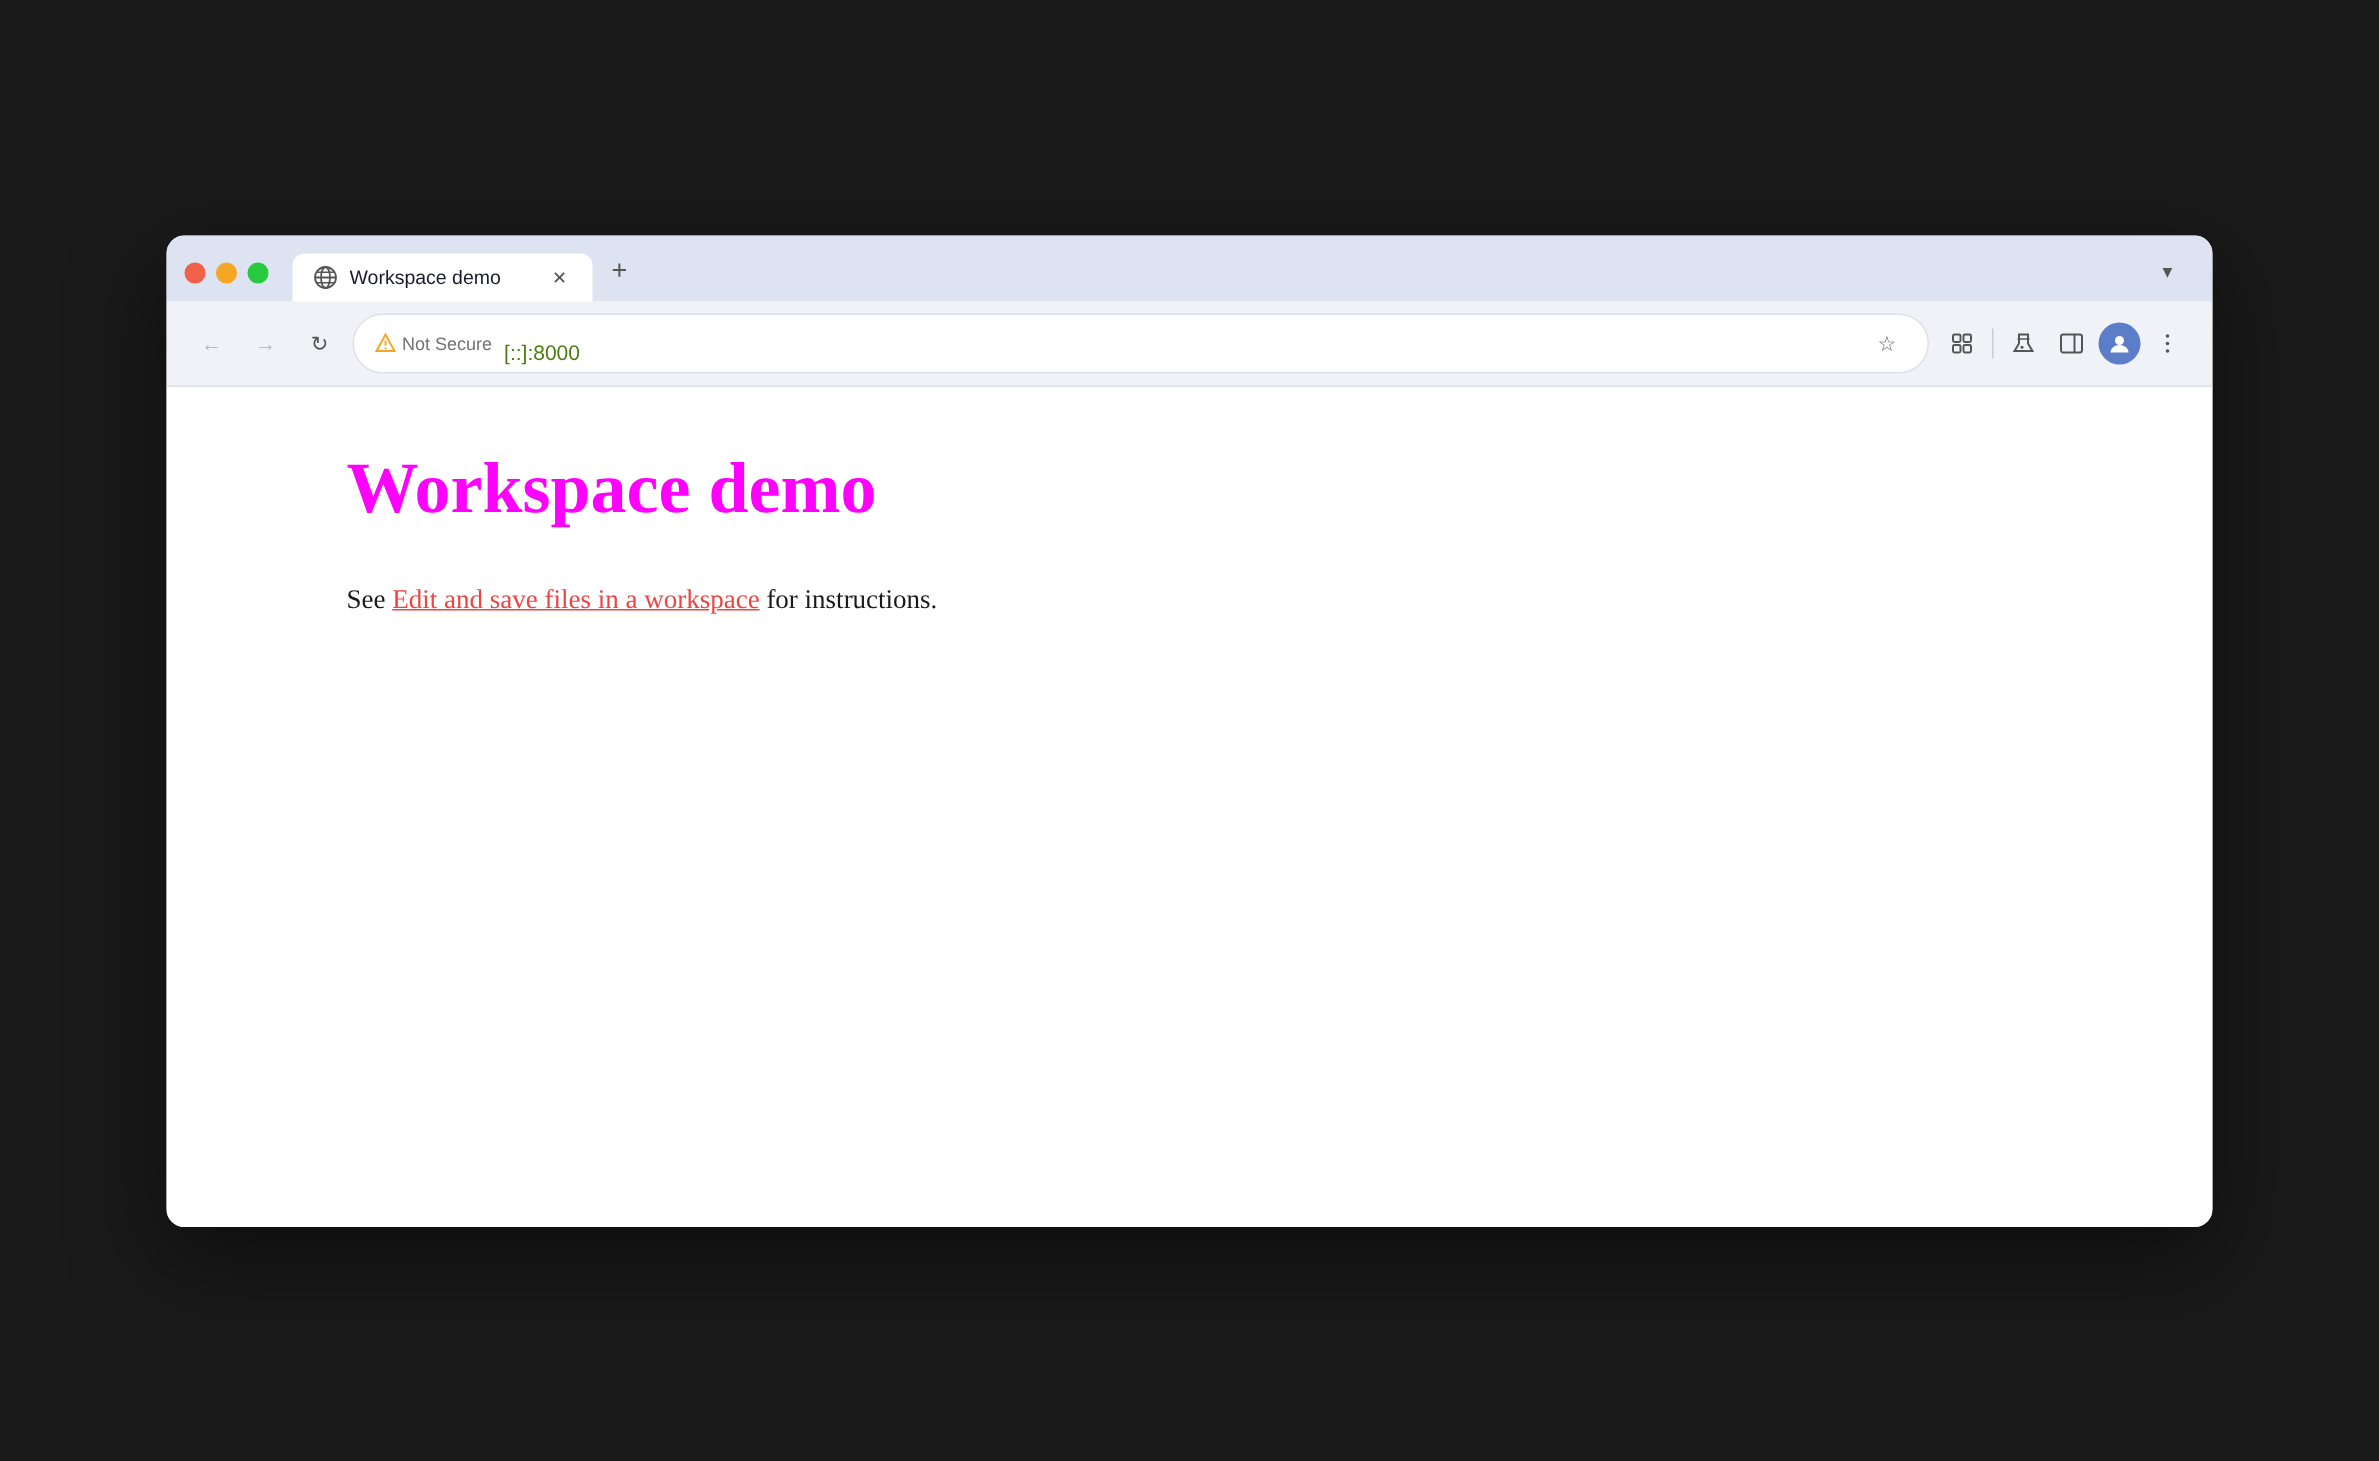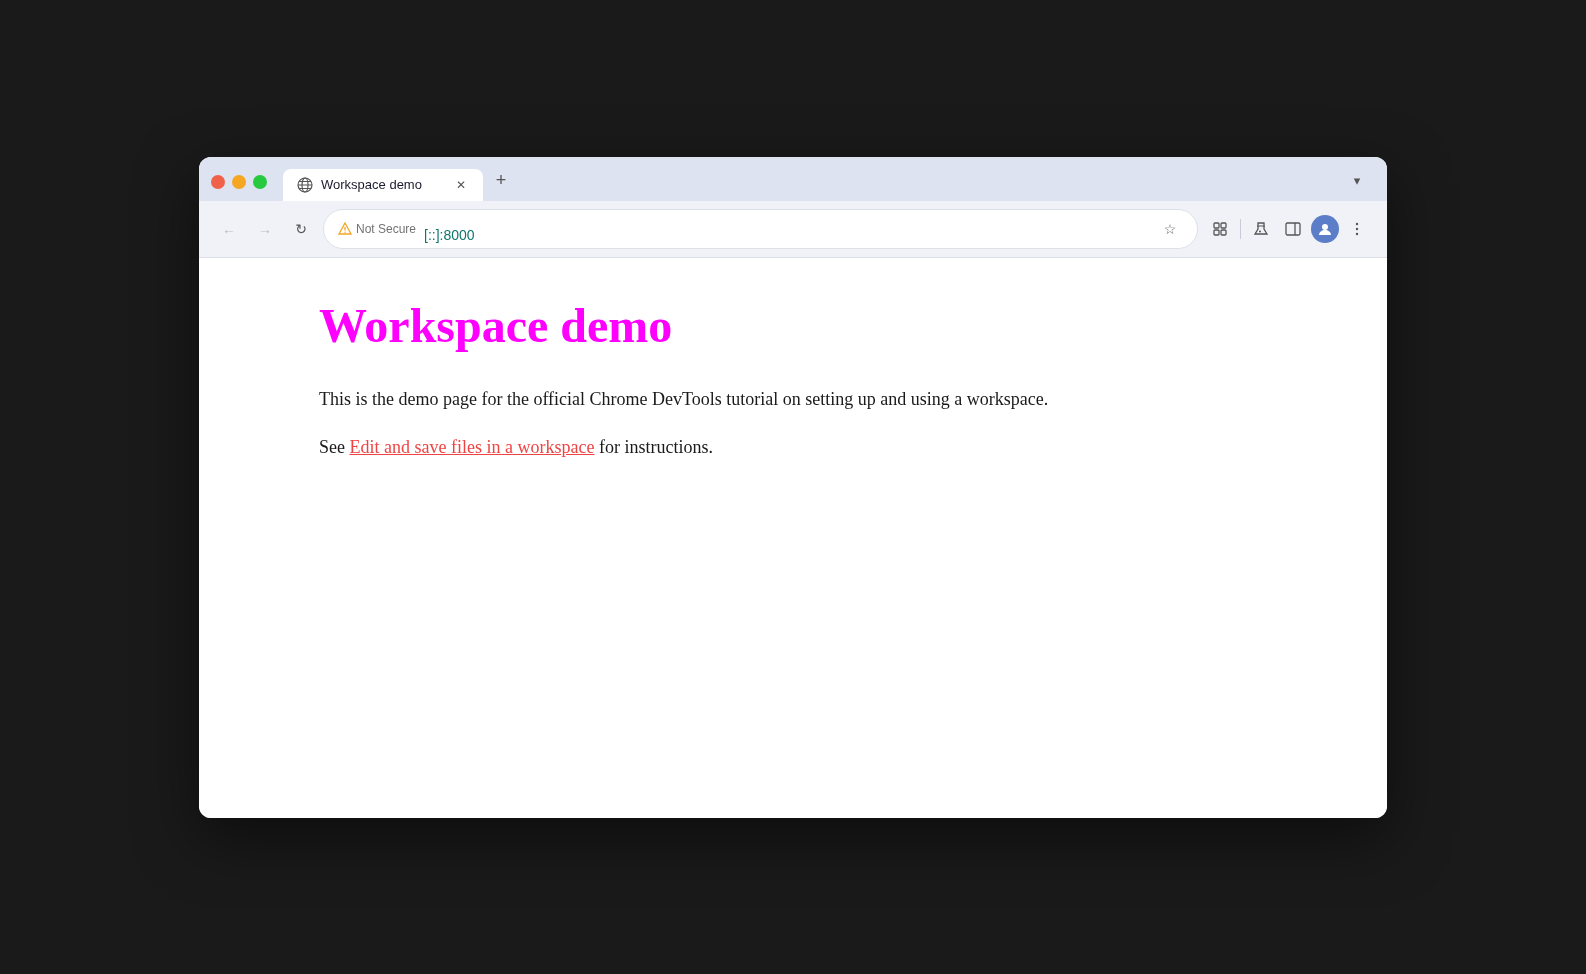--- a/index.html
+++ b/index.html
@@ -7,21 +7,21 @@
     body {
       background: #1a1a1a;
       display: flex;
       justify-content: center;
       align-items: center;
       min-height: 100vh;
       font-family: -apple-system, BlinkMacSystemFont, 'Segoe UI', Arial, sans-serif;
     }
 
     .browser-window {
-      width: 1188px;
+      width: 1364px;
       background: #fff;
       border-radius: 12px;
       overflow: hidden;
       box-shadow: 0 20px 60px rgba(0,0,0,0.5);
     }
 
     
     .title-bar {
       background: #dde3f0;
       padding: 10px 12px 0 12px;
@@ -164,21 +164,21 @@
     .security-indicator {
       display: flex;
       align-items: center;
       gap: 4px;
       font-size: 12px;
       color: #737373;
     }
 
     .address-url {
       font-size: 14px;
-      color: #0f766e;
+      color: #4d7c0f;
       margin-top: 12px;
     }
 
     .address-bar-actions {
       margin-left: auto;
       display: flex;
       align-items: center;
       gap: 2px;
     }
 
@@ -357,21 +357,18 @@
           <circle cx="8" cy="13" r="1.2" fill="#555"></circle>
         </svg>
       </div>
     </div>
   </div>
 
   <div class="page-content">
     <h1 class="page-heading">Workspace demo</h1>
     <div class="page-body">
       <p>
-        <span>This is the demo page for the official Chrome DevTools tutorial on setting up and using a workspace.</span>
-      </p>
-      <p>
         <span>See </span><a class="page-link" href="#">Edit and save files in a workspace</a><span> for instructions.</span>
       </p>
     </div>
   </div>
 
 </div>
 
 </body></html>

